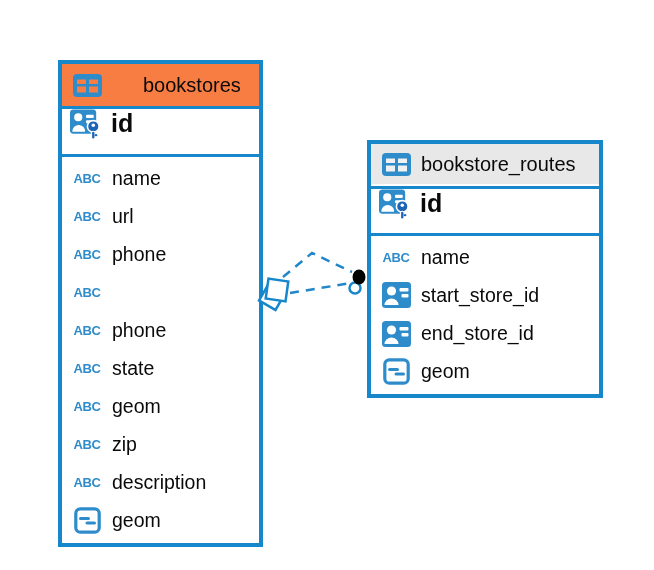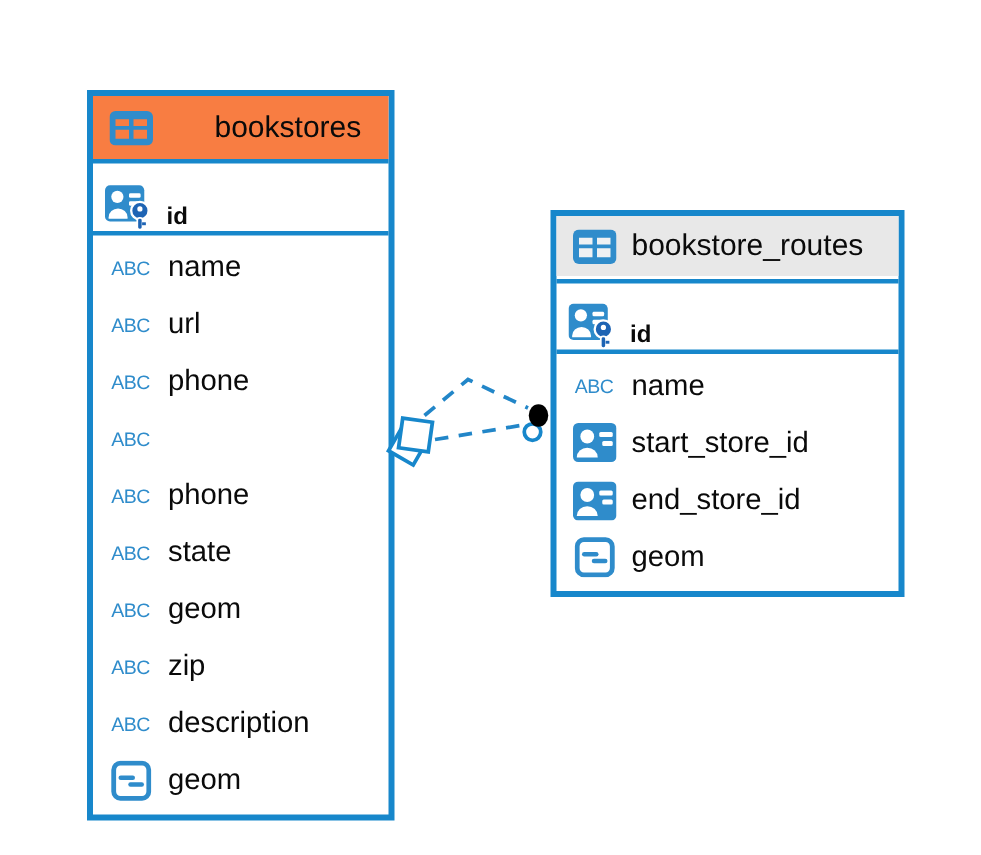--- a/index.html
+++ b/index.html
@@ -29,33 +29,33 @@
 
   .tbl-header{
     flex:none;display:flex;align-items:center;gap:9px;
     padding:0 6px 0 9px;
     font-size:20px;
   }
   #tbl-bookstores .tbl-header{height:42px;background:var(--orange);gap:40px;}
   #tbl-bookstore-routes .tbl-header{height:40px;background:var(--gray-hdr);margin-bottom:2px;}
   .sep{flex:none;height:3px;background:var(--blue);}
   .pk-row{
-    flex:none;display:flex;align-items:flex-end;gap:9px;padding-left:8px;
-    font-size:16px;font-weight:700;
+    flex:none;display:flex;align-items:flex-start;gap:9px;padding-left:8px;
+    font-size:25px;font-weight:700;
   }
   #tbl-bookstores .pk-row{height:45px;}
   #tbl-bookstore-routes .pk-row{height:44px;}
   .cols{flex:1;display:flex;flex-direction:column;padding:2px 0 3px;}
   .col-row{
     flex:1;display:flex;align-items:center;gap:9px;padding-left:9px;
     font-size:19.5px;
   }
   .icon-cell{flex:none;width:32px;display:flex;align-items:center;justify-content:center;}
   .abc-glyph{
-    font-weight:400;font-size:13px;letter-spacing:-0.4px;
+    font-weight:700;font-size:13px;letter-spacing:-0.4px;
     color:var(--icon-blue);
   }
   .overlay{
     position:absolute;left:0;top:0;z-index:3;pointer-events:none;
   }
   .rel-line{fill:none;stroke:#2286C8;stroke-width:2.5;stroke-dasharray:9 7;}
   .diamond{fill:#fff;stroke:var(--blue);stroke-width:2.5;}
   .ring{fill:#fff;stroke:var(--blue);stroke-width:2.5;}
 </style>
 </head>

